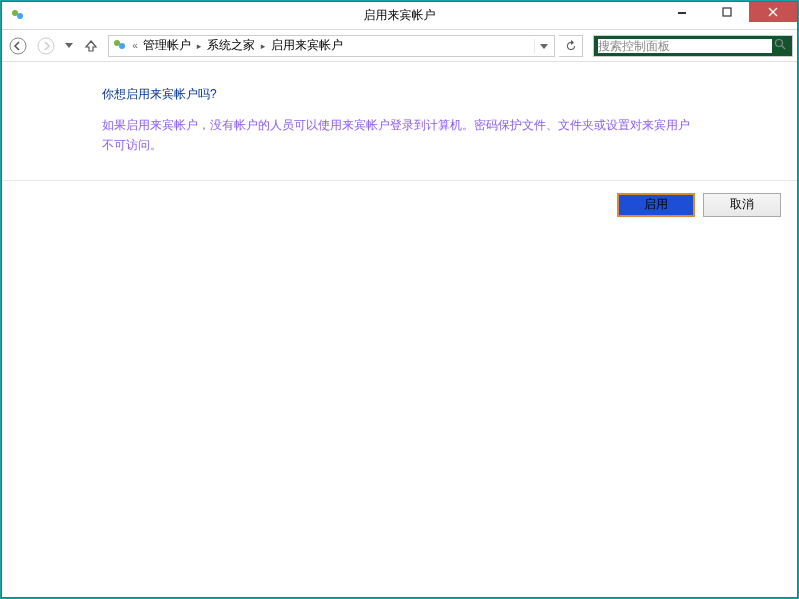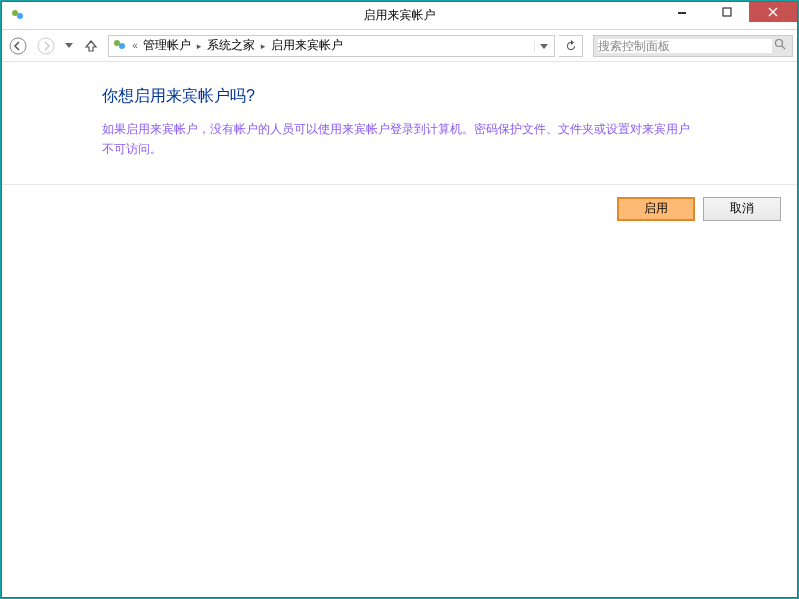--- a/index.html
+++ b/index.html
@@ -151,21 +151,21 @@
       color: #555;
     }
     .search-wrap {
       width: 200px;
       height: 22px;
       border: 1px solid #ccc;
       margin-left: 6px;
       display: flex;
       align-items: center;
       padding: 0 4px;
-      background: #e5e5e5;
+      background: #14532d;
     }
     .search-input {
       flex: 1;
       border: none;
       outline: none;
       font-size: 12px;
       color: #000;
       font-family: inherit;
     }
     .search-input::placeholder { color: #888; }
@@ -180,21 +180,21 @@
       background: #fff;
       padding: 24px 0 0 0;
       display: flex;
       flex-direction: column;
     }
     .content-inner {
       padding: 0 100px;
     }
     .heading {
       color: #003399;
-      font-size: 16px;
+      font-size: 12px;
       margin-bottom: 12px;
     }
     .desc {
       color: #8b5cf6;
       font-size: 12px;
       line-height: 1.7;
     }
     .action-row {
       margin-top: 24px;
       padding: 12px 16px 12px 0;
@@ -208,21 +208,21 @@
       height: 24px;
       border: 1px solid #aaa;
       background: linear-gradient(#f5f5f5, #e8e8e8);
       font-size: 12px;
       font-family: inherit;
       cursor: pointer;
       padding: 0 14px;
     }
     .btn.primary {
       border: 2px solid #e08a2e;
-      background: #fdba74;
+      background: #1d4ed8;
     }
     
     .watermark {
       position: absolute;
       right: 18px;
       bottom: 14px;
       font-size: 22px;
       color: rgba(130,130,130,0.35);
       font-style: italic;
       pointer-events: none;

